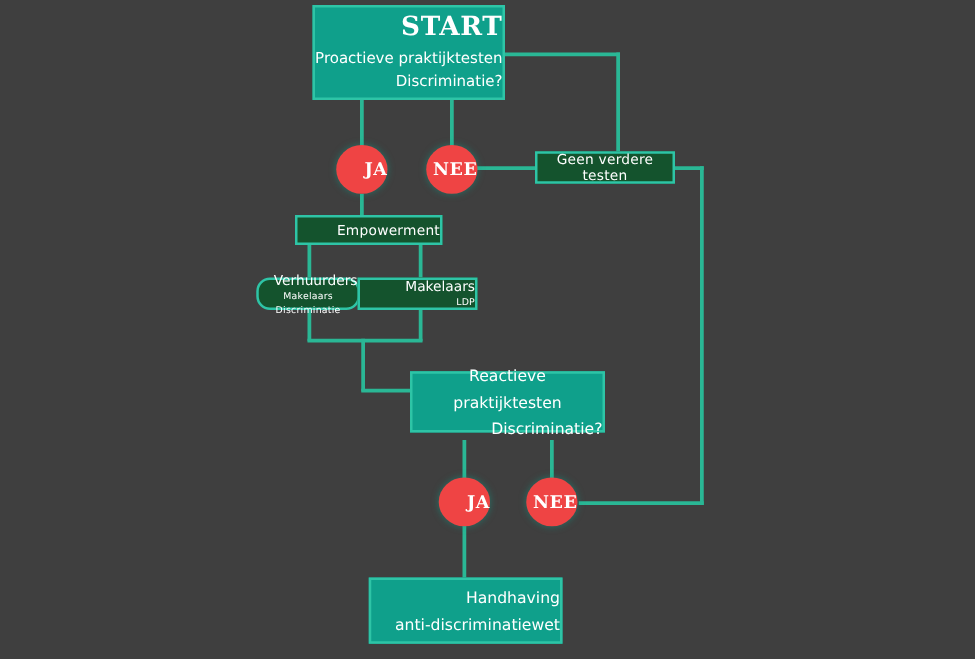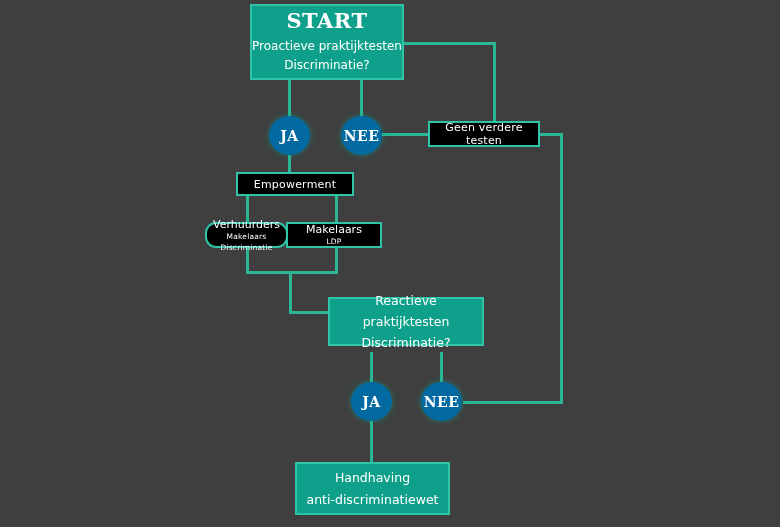--- a/index.html
+++ b/index.html
@@ -13,36 +13,36 @@
     height: 527px;
     background: #3f3f3f;
     font-family: "DejaVu Sans", sans-serif;
     overflow: hidden;
   }
   .node {
     position: absolute;
     box-sizing: border-box;
     display: flex;
     flex-direction: column;
-    align-items: center;
+    align-items: flex-end;
     justify-content: center;
     text-align: center;
     color: #ffffff;
     z-index: 3;
   }
   .box-teal {
     background: #0fa08b;
     border: 2px solid #2ec4a6;
   }
   .box-gray {
-    background: #000000;
+    background: #14532d;
     border: 2px solid #2ec4a6;
   }
   .circle {
-    background: #0369a1;
+    background: #ef4444;
     border-radius: 50%;
     box-shadow: 0 0 6px rgba(15,160,139,0.55);
   }
   .t-title {
     font-family: "DejaVu Serif", serif;
     font-size: 21px;
     font-weight: bold;
     letter-spacing: 0.5px;
     line-height: 1.15;
     margin-bottom: 4px;

